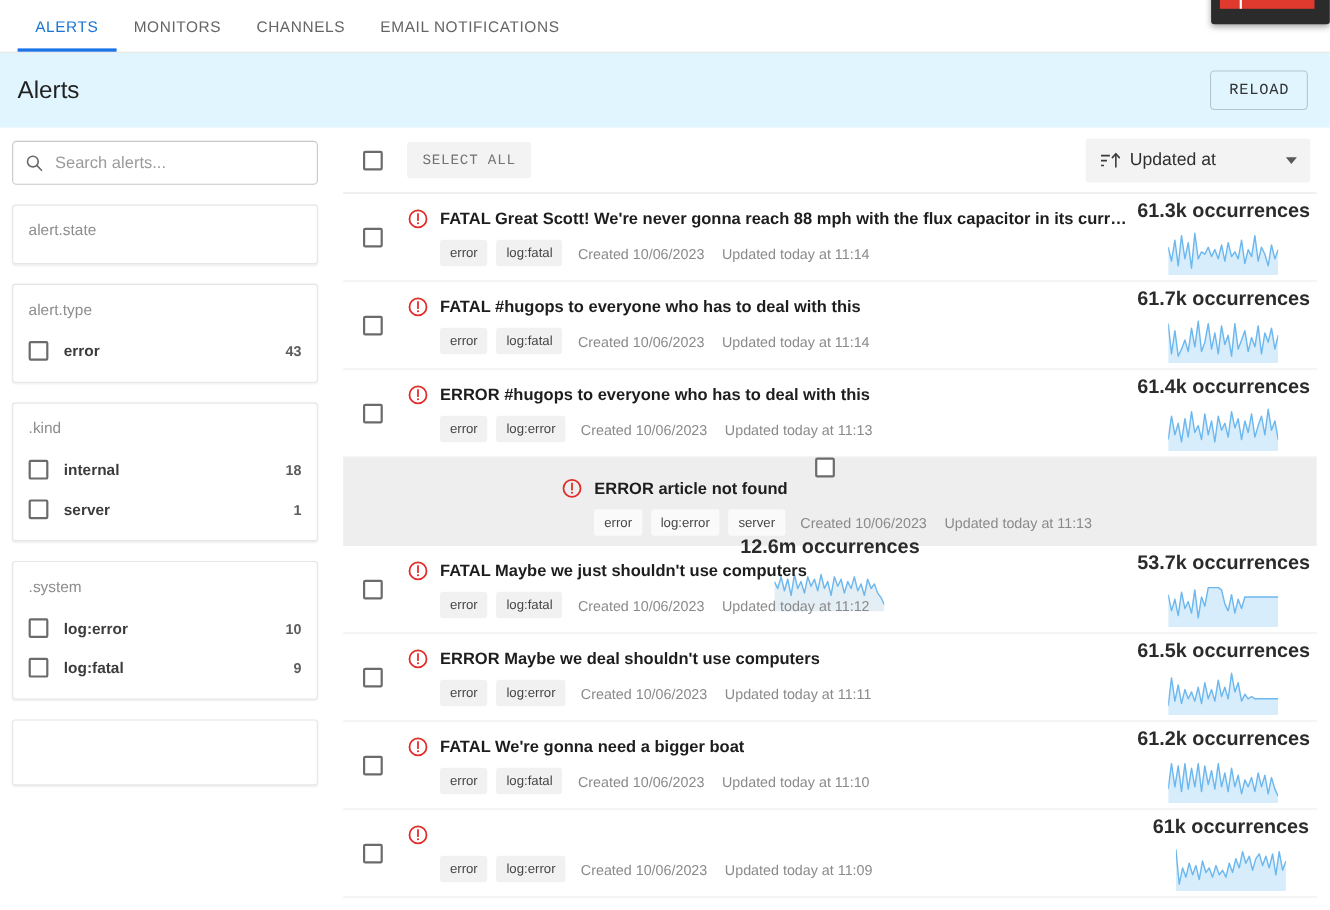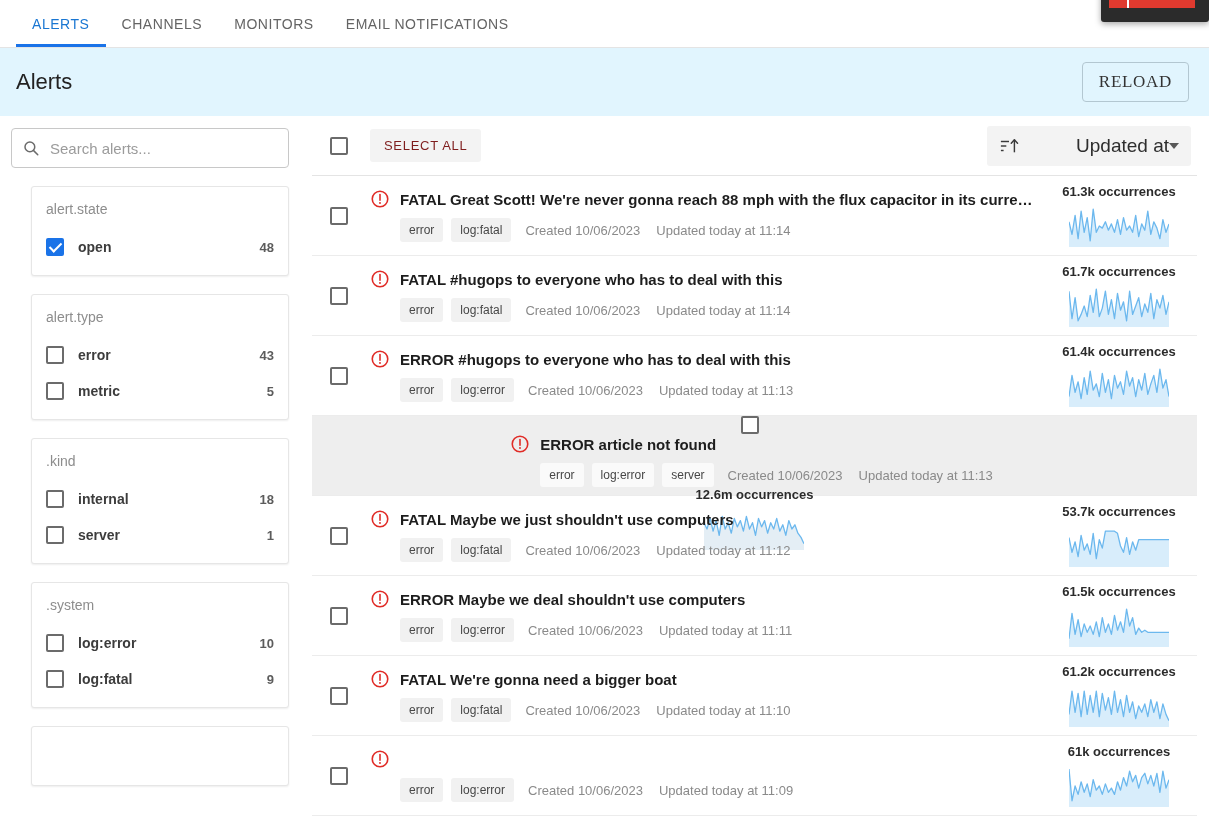--- a/index.html
+++ b/index.html
@@ -77,22 +77,22 @@
   }
   .pagehead h1 {
     font-size: 22px;
     font-weight: 400;
     color: #222222;
   }
   .reload-btn {
     border: 1px solid #b3c7d1;
     background: transparent;
     color: #333333;
-    font-family: Liberation Serif, serif;
-    font-size: 17px;
+    font-family: Liberation Mono, monospace;
+    font-size: 14px;
     letter-spacing: .7px;
     padding: 9px 16px;
     border-radius: 4px;
     cursor: pointer;
   }
 
   
   .body {
     display: flex;
     height: calc(827px - 48px - 68px);
@@ -128,21 +128,20 @@
   }
   .search-box input::placeholder { color: #9b9b9b; }
 
   .facet-card {
     margin-top: 18px;
     background: #ffffff;
     border: 1px solid #e6e6e6;
     border-radius: 3px;
     box-shadow: 0 1px 2px rgba(0,0,0,.07);
     padding: 14px 14px 10px 14px;
-    margin-left: 20px;
   }
   .facet-title {
     font-size: 14px;
     color: #8d8d8d;
     margin-bottom: 12px;
   }
   .facet-row {
     display: flex;
     align-items: center;
     height: 36px;
@@ -202,46 +201,45 @@
     border: 2px solid #6b6b6b;
     border-radius: 2px;
     background: #fff;
     margin: 0 22px 0 18px;
     flex: 0 0 18px;
     cursor: pointer;
   }
   .select-all {
     background: #f3f3f3;
     border: none;
-    font-family: Liberation Sans, sans-serif;
+    font-family: Liberation Mono, monospace;
     font-size: 13px;
     letter-spacing: .7px;
-    color: #7f1d1d;
+    color: #737373;
     padding: 9px 14px;
     border-radius: 3px;
     cursor: pointer;
     text-align: center;
   }
   .spacer { flex: 1; }
   .sort-select {
     display: flex;
     align-items: center;
     background: #f3f3f3;
     border-radius: 3px;
     height: 40px;
     min-width: 204px;
     padding: 0 12px 0 12px;
     cursor: pointer;
   }
   .sort-select .sortlabel {
-    font-size: 19px;
+    font-size: 16px;
     color: #2e2e2e;
     margin-left: 8px;
     flex: 1;
-    text-align: right;
   }
   .caret {
     width: 0; height: 0;
     border-left: 5px solid transparent;
     border-right: 5px solid transparent;
     border-top: 6px solid #585858;
   }
 
   .alert-row {
     display: flex;
@@ -290,40 +288,40 @@
   .meta-text + .meta-text { margin-left: 16px; }
 
   .alert-right {
     flex: 0 0 150px;
     display: flex;
     flex-direction: column;
     align-items: center;
     padding-left: 6px;
   }
   .occ {
-    font-size: 13px;
+    font-size: 18px;
     font-weight: bold;
     color: #2b2b2b;
     margin-bottom: 6px;
     white-space: nowrap;
   }
   .spark { display: block; }
 </style>
 </head>
 <body>
 
 <div class="tabbar">
   <div class="tab active">
     <span>ALERTS</span>
   </div>
   <div class="tab">
-    <span>CHANNELS</span>
+    <span>MONITORS</span>
   </div>
   <div class="tab">
-    <span>MONITORS</span>
+    <span>CHANNELS</span>
   </div>
   <div class="tab">
     <span>EMAIL NOTIFICATIONS</span>
   </div>
 
   <div class="darkwidget">
     <div class="redbar">
       <div class="notch"></div>
     </div>
   </div>
@@ -341,37 +339,27 @@
       <svg width="18" height="18" viewBox="0 0 24 24">
         <circle cx="10.5" cy="10.5" r="6.5" fill="none" stroke="#6b6b6b" stroke-width="2"></circle>
         <line x1="15.5" y1="15.5" x2="21" y2="21" stroke="#6b6b6b" stroke-width="2" stroke-linecap="round"></line>
       </svg>
       <input type="text" placeholder="Search alerts..." style="">
     </div>
 
     <div id="facets">
         <div class="facet-card">
           <div class="facet-title">alert.state</div>
-          <div class="facet-row">
-            <span class="cbox checked"></span>
-            <span class="facet-label">open</span>
-            <span class="facet-count">48</span>
-          </div>
         </div>
         <div class="facet-card">
           <div class="facet-title">alert.type</div>
           <div class="facet-row">
             <span class="cbox"></span>
             <span class="facet-label">error</span>
             <span class="facet-count">43</span>
-          </div>
-          <div class="facet-row">
-            <span class="cbox"></span>
-            <span class="facet-label">metric</span>
-            <span class="facet-count">5</span>
           </div>
         </div>
         <div class="facet-card">
           <div class="facet-title">.kind</div>
           <div class="facet-row">
             <span class="cbox"></span>
             <span class="facet-label">internal</span>
             <span class="facet-count">18</span>
           </div>
           <div class="facet-row">

